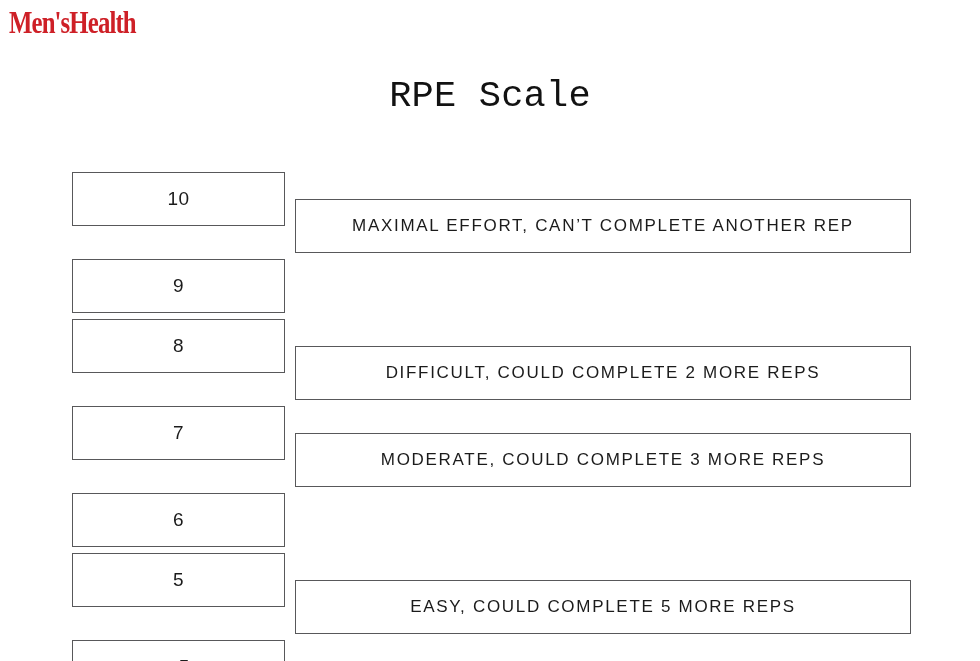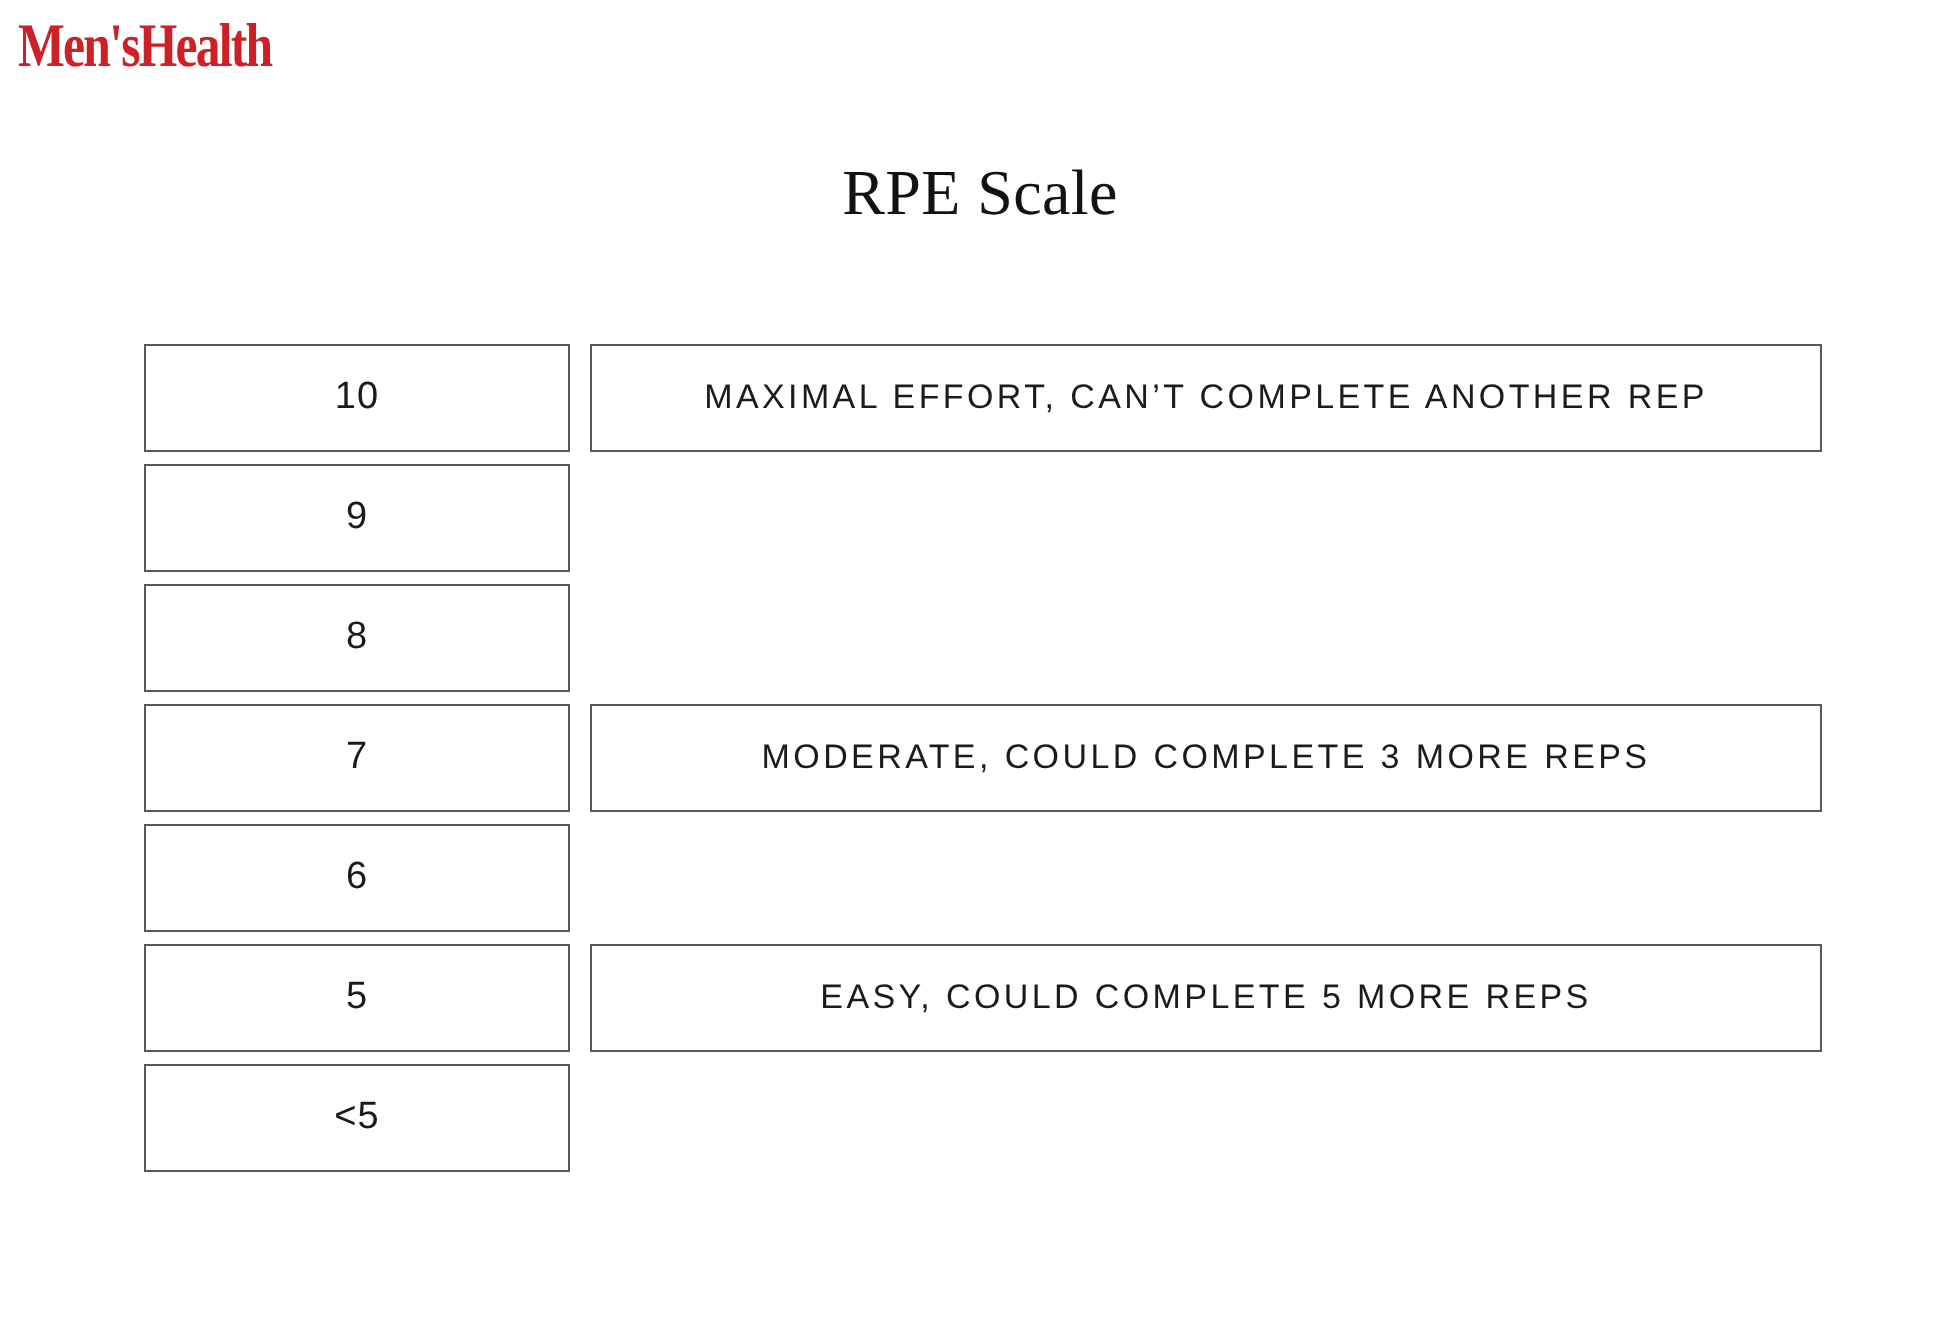--- a/index.html
+++ b/index.html
@@ -38,23 +38,23 @@
     white-space: nowrap;
   }
 
   
   .page-title {
     position: absolute;
     left: 0;
     top: 68px;
     width: 980px;
     text-align: center;
-    font-family: Liberation Serif, serif;
+    font-family: Liberation Mono, monospace;
     font-weight: 400;
-    font-size: 32px;
+    font-size: 37px;
     line-height: 56px;
     color: #121212;
     letter-spacing: 0.2px;
   }
 
   
   .scale-table {
     position: absolute;
     left: 72px;
     top: 172px;
@@ -86,20 +86,21 @@
   }
   .cell-spacer {
     flex: 0 0 10px;
   }
   .cell-desc {
     flex: 1 1 auto;
     font-size: 17px;
     letter-spacing: 1.7px;
     text-transform: uppercase;
     padding: 0 12px;
+    margin-top: 27px;
   }
 </style>
 </head>
 <body>
 
 <div class="brand">
   <span class="brand-wordmark">Men'sHealth</span>
 </div>
 
 <div class="page-title">RPE Scale</div>
@@ -113,20 +114,21 @@
   </div>
 
   <div class="scale-row">
     <div class="cell cell-level">9</div>
     <div class="cell-spacer"></div>
   </div>
 
   <div class="scale-row">
     <div class="cell cell-level">8</div>
     <div class="cell-spacer"></div>
+    <div class="cell cell-desc">DIFFICULT, COULD COMPLETE 2 MORE REPS</div>
   </div>
 
   <div class="scale-row">
     <div class="cell cell-level">7</div>
     <div class="cell-spacer"></div>
     <div class="cell cell-desc">MODERATE, COULD COMPLETE 3 MORE REPS</div>
   </div>
 
   <div class="scale-row">
     <div class="cell cell-level">6</div>

